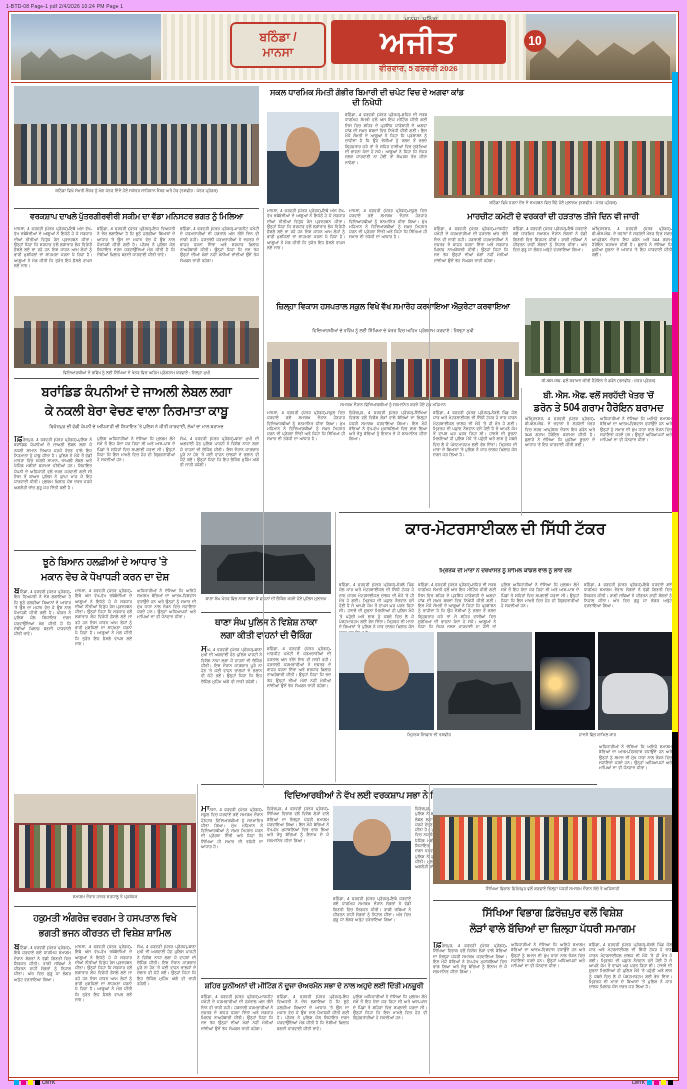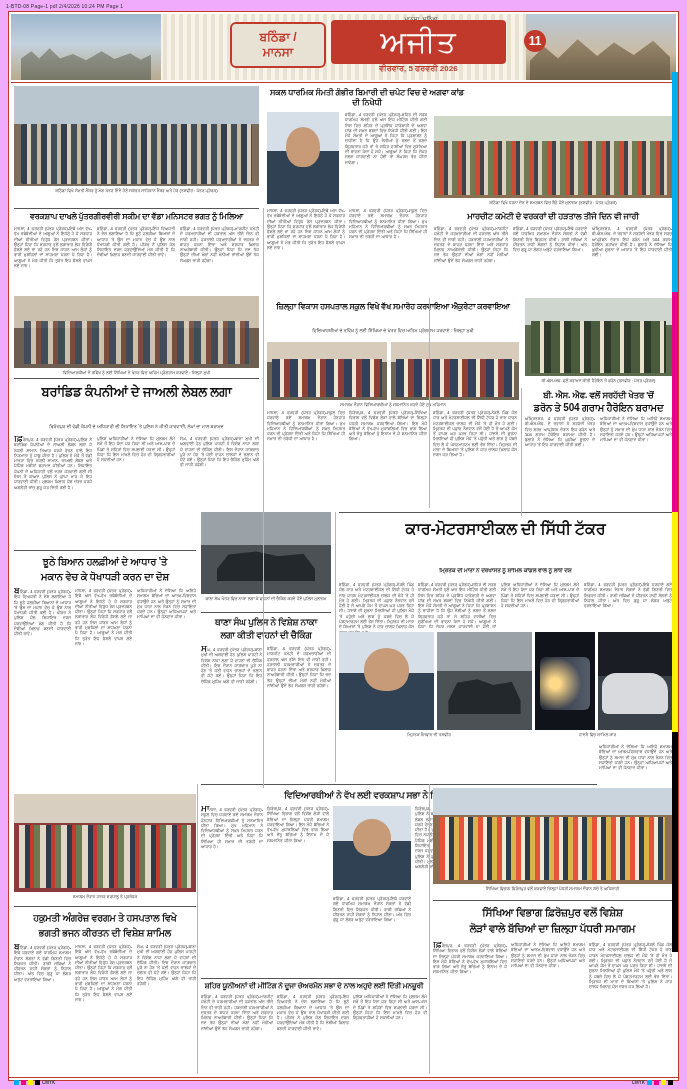--- a/index.html
+++ b/index.html
@@ -53,21 +53,21 @@
   .badge-left{
     position:absolute;top:4px;left:64px;width:92px;height:42px;
     background:#e8e2d5;border:2px solid #c0392b;border-radius:6px;
     display:flex;flex-direction:column;align-items:center;justify-content:center;
     color:#c0392b;font-weight:bold;font-size:12px;line-height:15px;
   }
   .ajit-title{
     position:absolute;top:2px;left:165px;width:175px;height:44px;
     background:#c0392b;border-radius:4px;color:#fff;
     display:flex;align-items:center;justify-content:center;
-    font-size:30px;font-weight:normal;letter-spacing:1px;
+    font-size:30px;font-weight:bold;letter-spacing:1px;
   }
   .ajit-sub{
     position:absolute;top:-2px;left:175px;width:160px;text-align:center;
     font-size:6px;color:#222;
   }
   .ajit-date{
     position:absolute;top:46px;left:150px;width:205px;text-align:center;
     font-size:8px;color:#c0392b;font-weight:bold;
   }
   .page-num{
@@ -185,21 +185,21 @@
       <div class="mast-photo-l"></div>
       <div class="mast-photo-r"></div>
       <div class="mast-center">
         <div class="badge-left">
           <span>ਬਠਿੰਡਾ /</span>
           <span>ਮਾਨਸਾ</span>
         </div>
         <div class="ajit-sub">ਮਾਨਸਾ, ਬਠਿੰਡਾ</div>
         <div class="ajit-title">ਅਜੀਤ</div>
         <div class="ajit-date">ਵੀਰਵਾਰ, 5 ਫਰਵਰੀ 2026</div>
-        <div class="page-num">11</div>
+        <div class="page-num">10</div>
       </div>
     </div>
 
     <div class="rule" style="top:70px;left:2px;width:665px;height:1px;background:#c0392b;"></div>
 
     <div class="photo ph-group" style="top:74px;left:5px;width:245px;height:100px;"></div>
     <div class="cap" style="top:176px;left:5px;width:245px;height:10px;">ਬਠਿੰਡਾ ਵਿਖੇ ਸੰਮਤੀ ਮੈਂਬਰ ਨੂੰ ਮੰਗ ਪੱਤਰ ਦਿੰਦੇ ਹੋਏ ਸਕੱਤਰ ਸਾਹਿਬਾਨ ਮੈਂਬਰ ਅਤੇ ਹੋਰ (ਤਸਵੀਰ : ਪੱਤਰ ਪ੍ਰੇਰਕ)</div>
 
     <div class="hl" style="top:76px;left:258px;width:200px;font-size:8.2px;">ਸਕਲ ਧਾਰਮਿਕ ਸੰਮਤੀ ਗੰਭੀਰ ਬਿਮਾਰੀ ਦੀ ਚਪੇਟ ਵਿਚ ਦੇ ਅਗਵਾ ਕਾਂਡ ਦੀ ਨਿਖੇਧੀ</div>
     <div class="photo ph-crowd" style="top:104px;left:425px;width:238px;height:82px;"></div>
@@ -230,20 +230,21 @@
 
     <div class="photo ph-uniform" style="top:286px;left:516px;width:147px;height:78px;"></div>
     <div class="cap" style="top:366px;left:516px;width:147px;height:8px;">ਬੀ.ਐਸ.ਐਫ. ਵਲੋਂ ਬਰਾਮਦ ਕੀਤੀ ਹੈਰੋਇਨ ਤੇ ਡਰੋਨ (ਤਸਵੀਰ : ਪੱਤਰ ਪ੍ਰੇਰਕ)</div>
 
     <div class="photo ph-award" style="top:330px;left:258px;width:120px;height:58px;"></div>
     <div class="photo ph-award" style="top:330px;left:382px;width:128px;height:58px;"></div>
     <div class="cap" style="top:390px;left:258px;width:252px;height:8px;">ਸਮਾਗਮ ਦੌਰਾਨ ਵਿਦਿਆਰਥੀਆਂ ਨੂੰ ਸਨਮਾਨਿਤ ਕਰਦੇ ਹੋਏ ਮੁੱਖ ਮਹਿਮਾਨ</div>
 
     <div class="boxrule" style="top:366px;left:5px;width:245px;"></div>
     <div class="hl" style="top:372px;left:5px;width:245px;font-size:13px;">ਬਰਾਂਡਿਡ ਕੰਪਨੀਆਂ ਦੇ ਜਾਅਲੀ ਲੇਬਲ ਲਗਾ</div>
+    <div class="hl" style="top:392px;left:5px;width:245px;font-size:12.5px;">ਕੇ ਨਕਲੀ ਬੇਰਾ ਵੇਚਣ ਵਾਲਾ ਨਿਰਮਾਤਾ ਕਾਬੂ</div>
     <div class="cap" style="top:412px;left:5px;width:245px;height:8px;font-size:4.6px;">ਫਿਰੋਜ਼ਪੁਰ ਦੀ ਵੱਡੀ ਕੰਪਨੀ ਦੇ ਅਧਿਕਾਰੀ ਦੀ ਸ਼ਿਕਾਇਤ 'ਤੇ ਪੁਲਿਸ ਨੇ ਕੀਤੀ ਕਾਰਵਾਈ, ਲੱਖਾਂ ਦਾ ਮਾਲ ਬਰਾਮਦ</div>
     <div class="txt first" style="top:424px;left:5px;width:78px;height:110px;">ਫ਼ਿਰੋਜ਼ਪੁਰ, 4 ਫਰਵਰੀ (ਪੱਤਰ ਪ੍ਰੇਰਕ)-ਪੁਲਿਸ ਨੇ ਬਰਾਂਡਿਡ ਕੰਪਨੀਆਂ ਦੇ ਜਾਅਲੀ ਲੇਬਲ ਲਗਾ ਕੇ ਨਕਲੀ ਸਾਮਾਨ ਤਿਆਰ ਕਰਕੇ ਵੇਚਣ ਵਾਲੇ ਇਕ ਨਿਰਮਾਤਾ ਨੂੰ ਕਾਬੂ ਕੀਤਾ ਹੈ। ਪੁਲਿਸ ਨੇ ਮੌਕੇ ਤੋਂ ਵੱਡੀ ਮਾਤਰਾ ਵਿਚ ਨਕਲੀ ਸਾਮਾਨ, ਜਾਅਲੀ ਲੇਬਲ ਅਤੇ ਪੈਕਿੰਗ ਮਸ਼ੀਨਾਂ ਬਰਾਮਦ ਕੀਤੀਆਂ ਹਨ। ਸ਼ਿਕਾਇਤ ਕੰਪਨੀ ਦੇ ਅਧਿਕਾਰੀ ਵਲੋਂ ਦਰਜ ਕਰਵਾਈ ਗਈ ਸੀ ਜਿਸ ਤੋਂ ਬਾਅਦ ਪੁਲਿਸ ਨੇ ਛਾਪਾ ਮਾਰ ਕੇ ਇਹ ਕਾਰਵਾਈ ਕੀਤੀ। ਮੁਲਜ਼ਮ ਖ਼ਿਲਾਫ਼ ਕੇਸ ਦਰਜ ਕਰਕੇ ਅਗਲੇਰੀ ਜਾਂਚ ਸ਼ੁਰੂ ਕਰ ਦਿੱਤੀ ਗਈ ਹੈ।</div>
     <div class="txt" style="top:424px;left:88px;width:78px;height:110px;">ਪੁਲਿਸ ਅਧਿਕਾਰੀਆਂ ਨੇ ਦੱਸਿਆ ਕਿ ਮੁਲਜ਼ਮ ਲੰਮੇ ਸਮੇਂ ਤੋਂ ਇਹ ਧੰਦਾ ਕਰ ਰਿਹਾ ਸੀ ਅਤੇ ਆਸ-ਪਾਸ ਦੇ ਪਿੰਡਾਂ ਤੇ ਸ਼ਹਿਰਾਂ ਵਿਚ ਸਪਲਾਈ ਕਰਦਾ ਸੀ। ਉਨ੍ਹਾਂ ਕਿਹਾ ਕਿ ਇਸ ਮਾਮਲੇ ਵਿਚ ਹੋਰ ਵੀ ਗ੍ਰਿਫ਼ਤਾਰੀਆਂ ਹੋ ਸਕਦੀਆਂ ਹਨ।</div>
     <div class="txt" style="top:424px;left:171px;width:79px;height:110px;">ਸੰਘ, 4 ਫਰਵਰੀ (ਪੱਤਰ ਪ੍ਰੇਰਕ)-ਥਾਣਾ ਮੁਖੀ ਦੀ ਅਗਵਾਈ ਹੇਠ ਪੁਲਿਸ ਪਾਰਟੀ ਨੇ ਵਿਸ਼ੇਸ਼ ਨਾਕਾ ਲਗਾ ਕੇ ਵਾਹਨਾਂ ਦੀ ਚੈਕਿੰਗ ਕੀਤੀ। ਇਸ ਦੌਰਾਨ ਕਾਗ਼ਜ਼ਾਤ ਪੂਰੇ ਨਾ ਹੋਣ 'ਤੇ ਕਈ ਵਾਹਨ ਚਾਲਕਾਂ ਦੇ ਚਲਾਨ ਵੀ ਕੱਟੇ ਗਏ। ਉਨ੍ਹਾਂ ਕਿਹਾ ਕਿ ਇਹ ਚੈਕਿੰਗ ਮੁਹਿੰਮ ਅੱਗੇ ਵੀ ਜਾਰੀ ਰਹੇਗੀ।</div>
 
     <div class="hl" style="top:378px;left:516px;width:147px;font-size:8.6px;">ਬੀ. ਐਸ. ਐਫ. ਵਲੋਂ ਸਰਹੱਦੀ ਖੇਤਰ 'ਚੋਂ</div>
     <div class="hl" style="top:390px;left:516px;width:147px;font-size:10px;">ਡਰੋਨ ਤੇ 504 ਗਰਾਮ ਹੈਰੋਇਨ ਬਰਾਮਦ</div>
     <div class="txt" style="top:404px;left:516px;width:70px;height:96px;">ਅੰਮ੍ਰਿਤਸਰ, 4 ਫਰਵਰੀ (ਪੱਤਰ ਪ੍ਰੇਰਕ)-ਬੀ.ਐਸ.ਐਫ. ਦੇ ਜਵਾਨਾਂ ਨੇ ਸਰਹੱਦੀ ਖੇਤਰ ਵਿਚ ਸਰਚ ਆਪ੍ਰੇਸ਼ਨ ਦੌਰਾਨ ਇਕ ਡਰੋਨ ਅਤੇ 504 ਗਰਾਮ ਹੈਰੋਇਨ ਬਰਾਮਦ ਕੀਤੀ ਹੈ। ਬੁਲਾਰੇ ਨੇ ਦੱਸਿਆ ਕਿ ਖ਼ੁਫ਼ੀਆ ਸੂਚਨਾ ਦੇ ਆਧਾਰ 'ਤੇ ਇਹ ਕਾਰਵਾਈ ਕੀਤੀ ਗਈ।</div>
     <div class="txt" style="top:404px;left:591px;width:72px;height:96px;">ਅਧਿਕਾਰੀਆਂ ਨੇ ਦੱਸਿਆ ਕਿ ਅਜਿਹੇ ਸਮਾਗਮ ਬੱਚਿਆਂ ਦਾ ਆਤਮ-ਵਿਸ਼ਵਾਸ ਵਧਾਉਂਦੇ ਹਨ ਅਤੇ ਉਨ੍ਹਾਂ ਨੂੰ ਸਮਾਜ ਦੀ ਮੁੱਖ ਧਾਰਾ ਨਾਲ ਜੋੜਨ ਵਿਚ ਸਹਾਇਤਾ ਕਰਦੇ ਹਨ। ਉਨ੍ਹਾਂ ਅਧਿਆਪਕਾਂ ਅਤੇ ਮਾਪਿਆਂ ਦਾ ਵੀ ਧੰਨਵਾਦ ਕੀਤਾ।</div>
 

